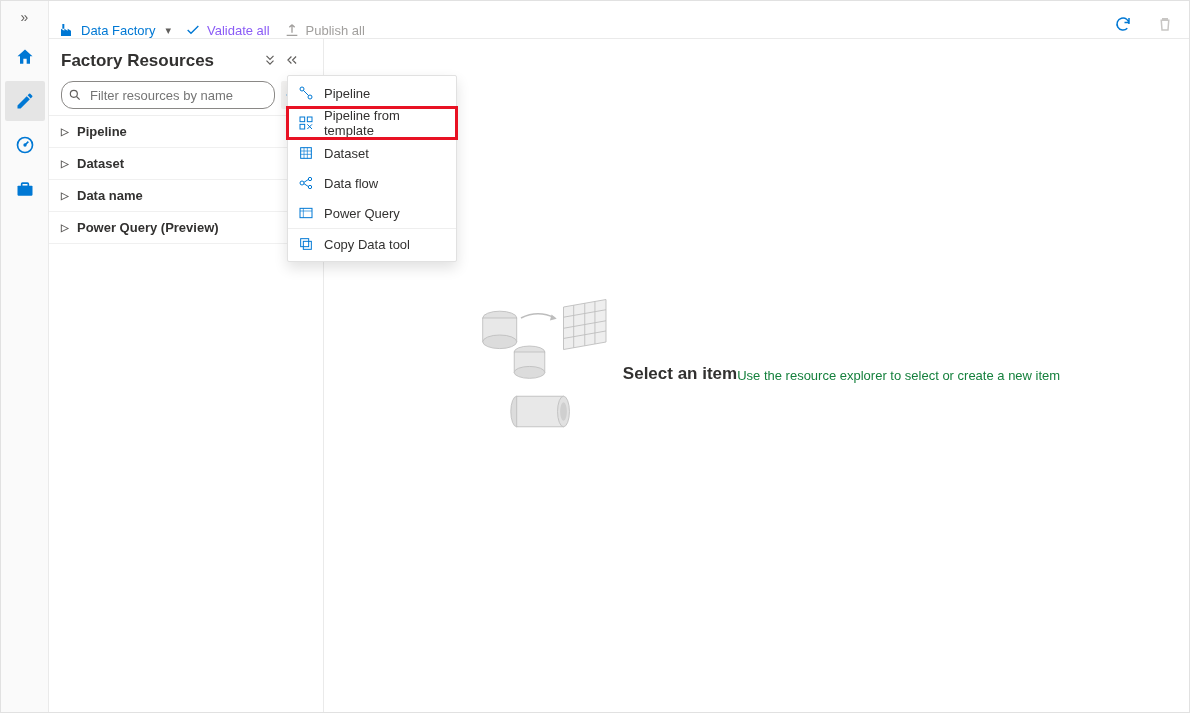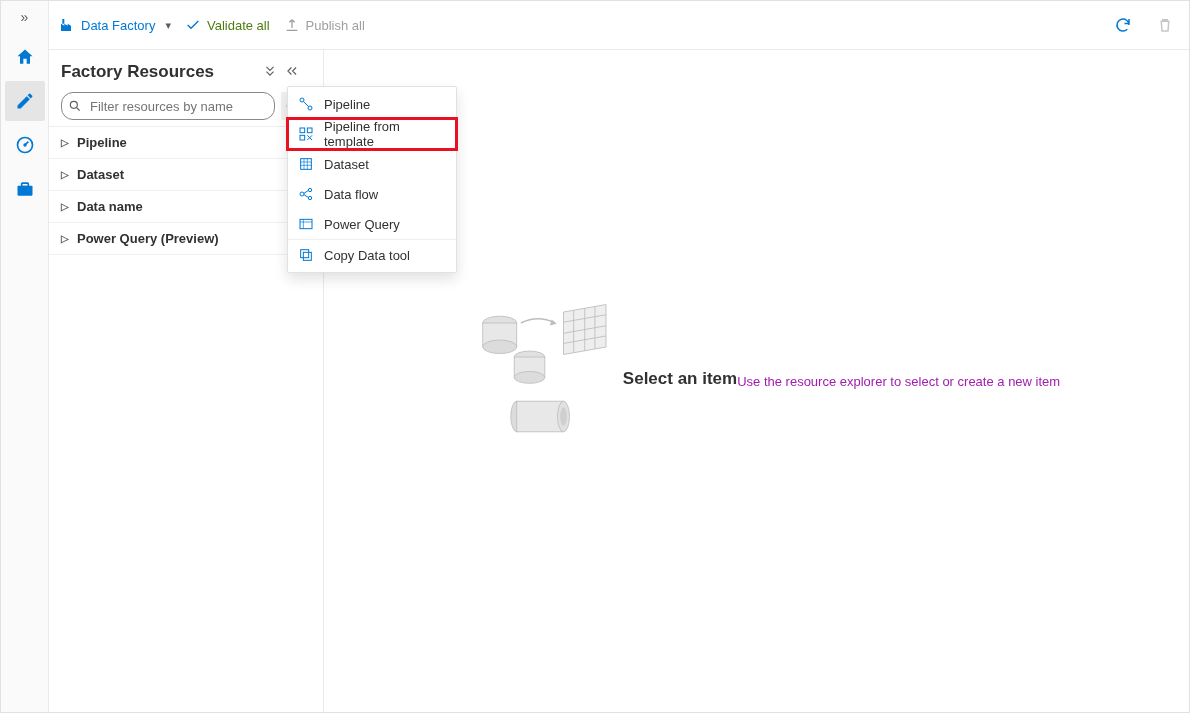--- a/index.html
+++ b/index.html
@@ -56,24 +56,24 @@
   .rail svg { width: 20px; height: 20px; }
 
   
   .main {
     flex: 1;
     display: flex;
     flex-direction: column;
   }
   
   .toolbar {
-    height: 49px;
+    height: 38px;
     border-bottom: 1px solid #eaeaea;
     display: flex;
-    align-items: center;
+    align-items: flex-end;
     padding: 0 10px;
     gap: 14px;
     color: #605e5c;
     font-size: 13px;
   }
   .crumb {
     display: flex;
     align-items: center;
     gap: 6px;
     color: #0078d4;
@@ -81,21 +81,21 @@
     cursor: pointer;
   }
   .crumb svg { width: 16px; height: 16px; }
   .crumb-chev { color: #605e5c; font-size: 11px; margin-left: 4px; }
   .tool-btn {
     display: flex;
     align-items: center;
     gap: 6px;
     cursor: pointer;
   }
-  .tool-btn.enabled { color: #4d7c0f; }
+  .tool-btn.enabled { color: #8b5cf6; }
   .tool-btn.enabled svg { color: #0078d4; }
   .tool-btn.disabled { color: #a19f9d; cursor: default; }
   .tool-btn svg { width: 16px; height: 16px; }
   .toolbar-spacer { flex: 1; }
   .tool-icon-btn { width: 28px; height: 28px; display:flex; align-items:center; justify-content:center; cursor:pointer; }
   .tool-icon-btn.disabled { color:#c8c6c4; cursor:default;}
   .tool-icon-btn.enabled { color:#0078d4; }
 
   
   .body {
@@ -188,21 +188,21 @@
     flex: 1;
     position: relative;
     display: flex;
     flex-direction: row;
     align-items: center;
     justify-content: center;
     color: #605e5c;
   }
   .illustration { width: 170px; height: 160px; margin-bottom: 14px; }
   .empty-title { font-size: 17px; font-weight: 600; color:#323130; margin-bottom: 4px; }
-  .empty-sub { font-size: 13px; color:#a21caf; }
+  .empty-sub { font-size: 13px; color:#15803d; }
 
   
   .dropdown {
     position: absolute;
     left: 238px;
     top: 36px;
     width: 170px;
     background: #fff;
     border: 1px solid #e1e1e1;
     box-shadow: 0 6px 14px rgba(0,0,0,0.12);

